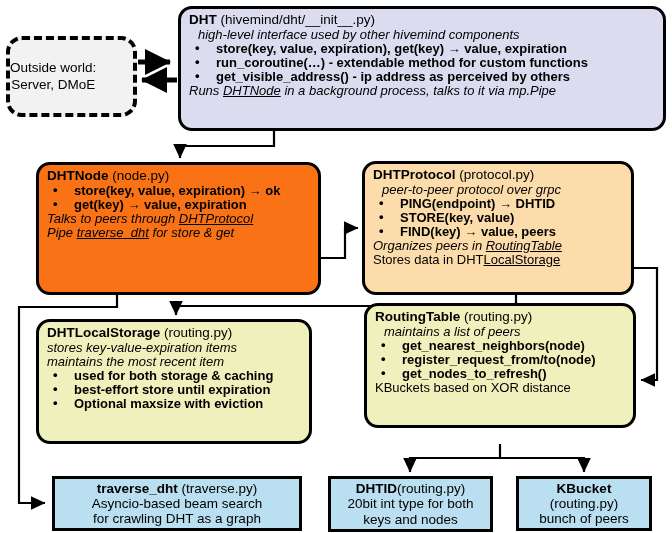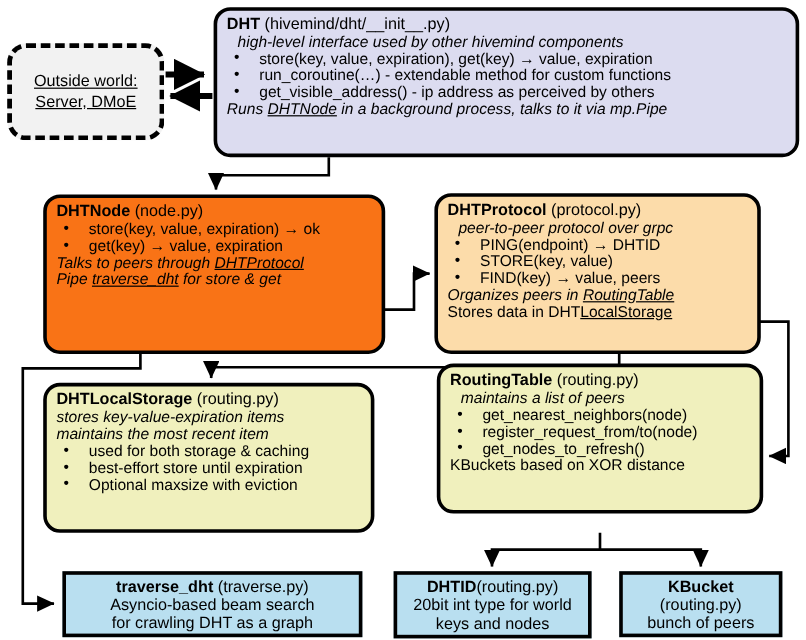--- a/index.html
+++ b/index.html
@@ -65,20 +65,21 @@
   .sub {
     font-style: italic;
     font-size: 13px;
     white-space: nowrap;
   }
   .sub.indent { padding-left: 9px; }
   ul.bullets {
     margin: 0;
     padding: 0;
     list-style: none;
+    font-weight: bold;
   }
   ul.bullets li {
     font-size: 13px;
     white-space: nowrap;
     position: relative;
     padding-left: 27px;
   }
   ul.bullets li::before {
     content: "\2022";
     position: absolute;
@@ -102,24 +103,23 @@
     justify-content: center;
     align-items: center;
   }
   .ctr .line { white-space: nowrap; line-height: 1.12; }
   .ctr .b { font-weight: bold; }
 
   
   #outside-world {
     left: 6px; top: 36px;
     width: 131px; height: 81px;
-    display: flex; align-items: center; justify-content: center;
+    display: flex; align-items: center; 
     text-align: center;
     font-size: 13.5px;
-    text-decoration: underline;
   }
   #outside-world .line { white-space: nowrap; line-height: 1.22; }
 
   
   #dht-box   { left: 178px; top: 6px;   width: 488px; height: 125px; }
   
   #dhtnode-box { left: 36px; top: 162px; width: 285px; height: 133px; }
   
   #dhtprotocol-box { left: 362px; top: 161px; width: 272px; height: 134px; }
   
@@ -259,21 +259,21 @@
       <span class="b">traverse_dht</span><span> (traverse.py)</span>
     </div>
     <div class="line">Asyncio-based beam search</div>
     <div class="line">for crawling DHT as a graph</div>
   </div>
 
   <div class="node sharp fill-blue ctr" id="dhtid-box">
     <div class="line">
       <span class="b">DHTID</span><span>(routing.py)</span>
     </div>
-    <div class="line">20bit int type for world</div>
+    <div class="line">20bit int type for both</div>
     <div class="line">keys and nodes</div>
   </div>
 
   <div class="node sharp fill-blue ctr" id="kbucket-box">
     <div class="line b">KBucket</div>
     <div class="line">(routing.py)</div>
     <div class="line">bunch of peers</div>
   </div>
 
 </div>

